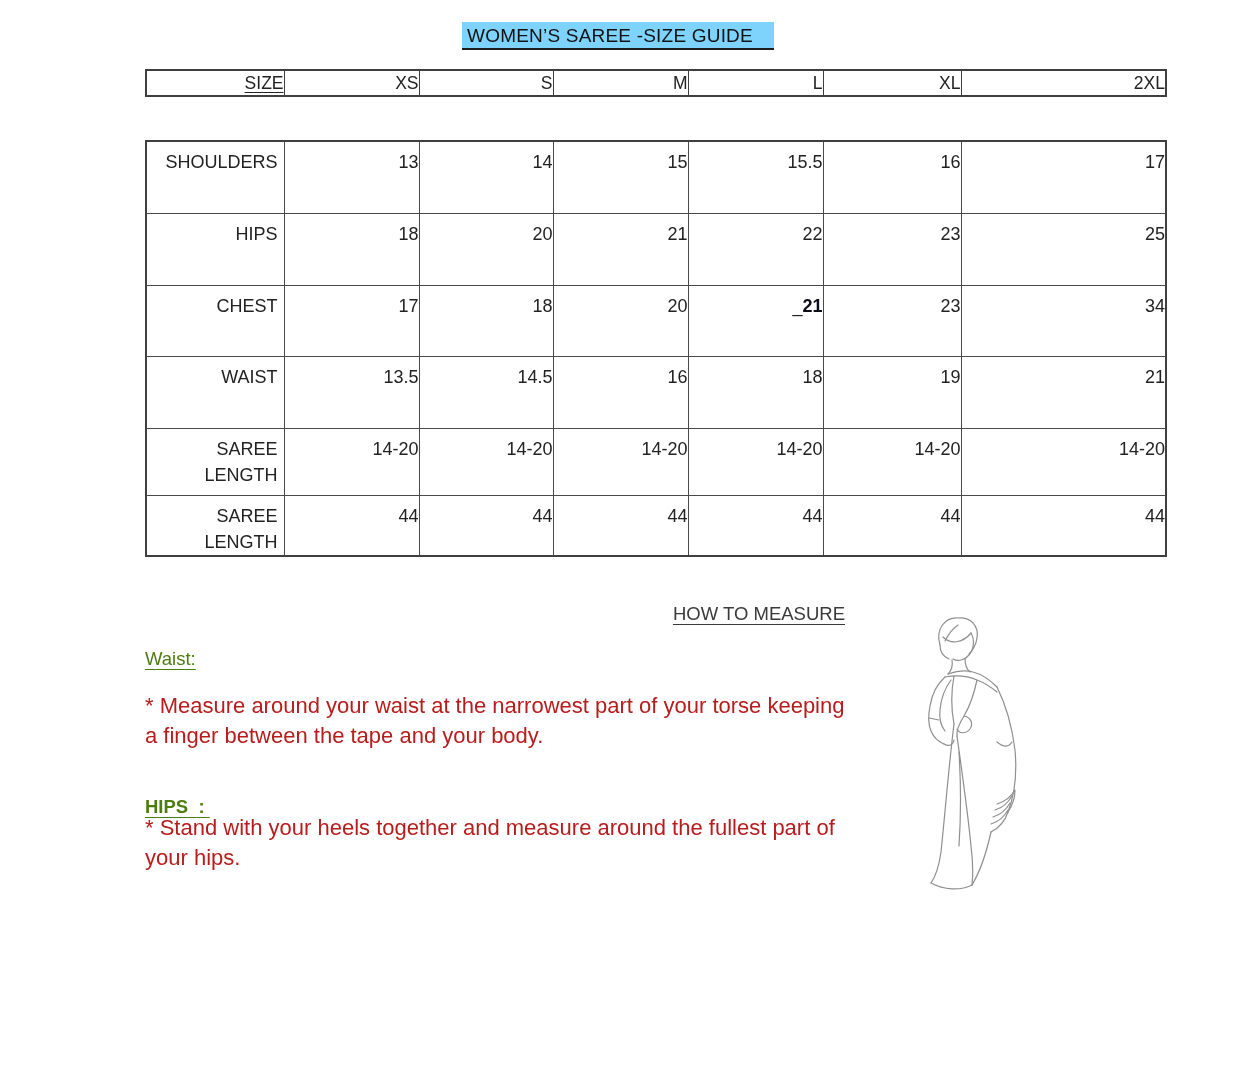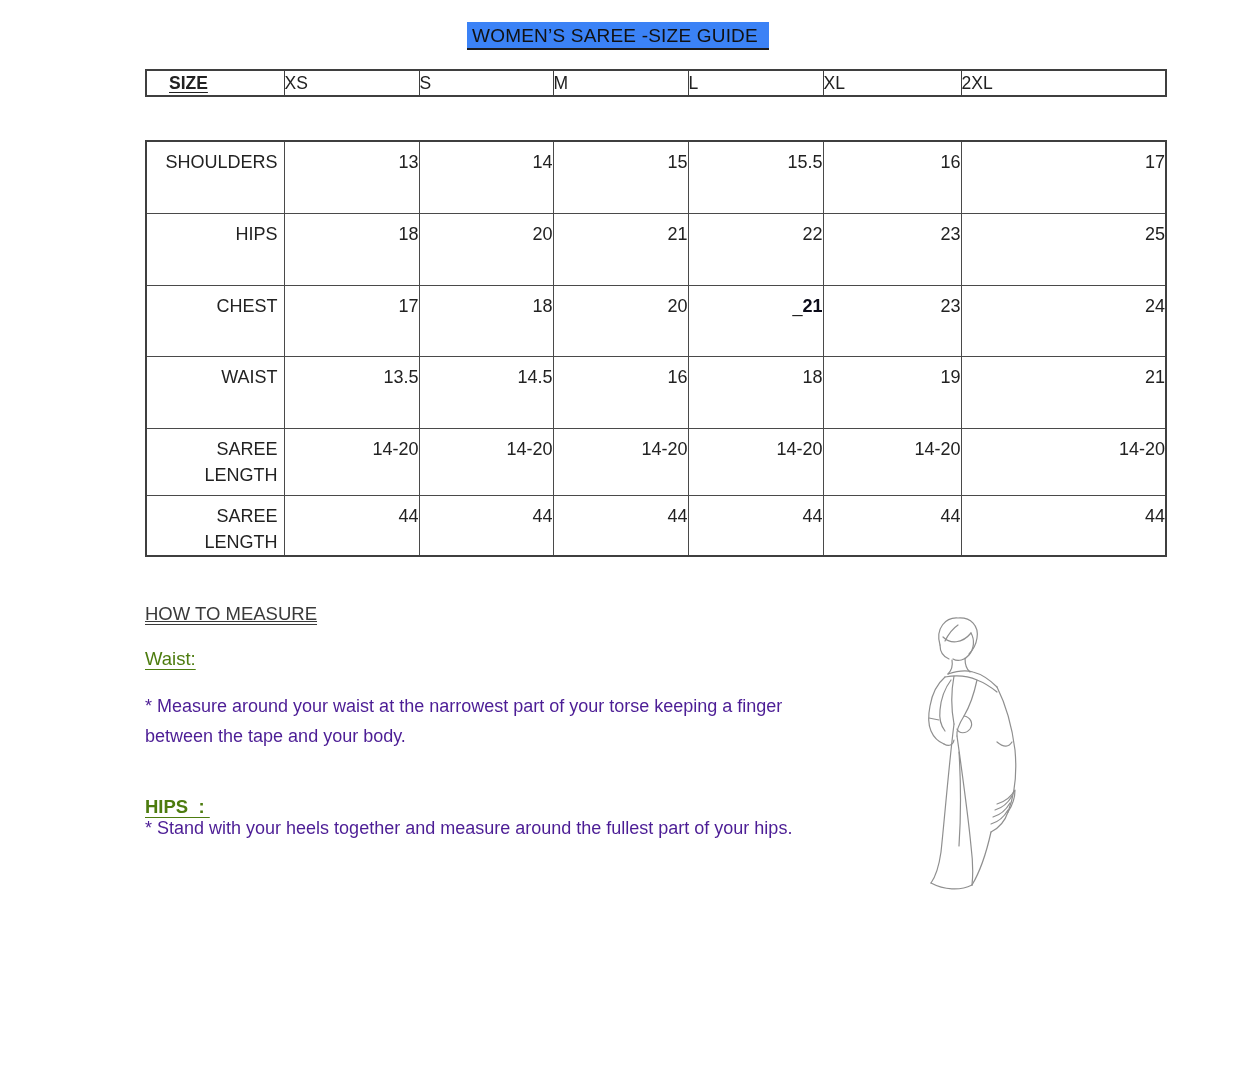--- a/index.html
+++ b/index.html
@@ -7,46 +7,45 @@
   body {
     width:1236px; height:1088px; position:relative;
     font-family:"Liberation Sans", sans-serif;
     color:#2d2d2d;
   }
 
   
   .title-wrap { position:absolute; top:22px; left:0; width:100%; text-align:center; }
   .title-hl {
     display:inline-block;
-    background:#3b82f6;
+    background:#7dd3fc;
     color:#111;
     font-size:19px;
-    padding:3px 11px 1px 5px;
+    padding:3px 21px 1px 5px;
     border-bottom:2px solid #1c1c1c;
     letter-spacing:0.2px;
   }
 
   
   table { border-collapse:collapse; table-layout:fixed; }
   .size-strip {
     position:absolute; left:145px; top:69px; width:1020px;
     border:2px solid #3f3f3f;
   }
   .size-strip td {
     border:1.5px solid #3f3f3f;
     height:26px;
-    text-align:left;
+    text-align:right;
     vertical-align:middle;
     font-size:17.5px;
     color:#222;
   }
   .size-strip td.size-label-cell {
-    text-align:left;
+    text-align:right;
     padding-left:22px;
-    font-weight:bold;
   }
   .size-strip td.size-label-cell span { text-decoration:underline; text-underline-offset:3px; }
 
   
   .main-table {
     position:absolute; left:145px; top:140px; width:1020px;
     border:2px solid #3f3f3f;
   }
   .main-table td {
     border:1.5px solid #4a4a4a;
@@ -63,35 +62,35 @@
   .main-table tr:nth-child(4){ height:72px; }
   .main-table tr:nth-child(5){ height:67px; }
   .main-table tr:nth-child(6){ height:59px;padding-left:6px; }
   .main-table td.rowlabel { padding-left:6px; padding-right:6px; }
   .underscore-prefix { font-weight:400; color:#222; }
   .bold-val { font-weight:700; color:#0c0c1a; }
 
   
   .htm-heading {
     position:absolute; left:145px; top:603px; width:700px;
-    text-align:left; font-size:18.5px; color:#3a3a3a;text-decoration:underline;
+    text-align:right; font-size:18.5px; color:#3a3a3a;
   }
   .htm-heading span { text-decoration:underline; text-underline-offset:4px; }
 
   .sec-label {
     position:absolute; left:145px;
     font-size:18.5px; color:#4d7c0f;
   }
   .sec-label span { text-decoration:underline; text-underline-offset:4px; }
   .sec-label-0 { top:648px; }
   .sec-label-1 { top:796px;font-weight:bold; }
 
   .sec-text {
     position:absolute; left:145px; width:700px;
-    font-size:18px; color:#4c1d95; line-height:30px;
+    font-size:22px; color:#b91c1c; line-height:30px;
   }
   .sec-text-0 { top:691px; }
   .sec-text-1 { top:813px; }
 
   
   .figure-box { position:absolute; left:898px; top:614px; width:145px; height:285px; }
 </style>
 </head>
 <body>
 
@@ -151,21 +150,21 @@
         <td>23</td>
         <td>25</td>
       </tr>
       <tr>
         <td class="rowlabel">CHEST</td>
         <td>17</td>
         <td>18</td>
         <td>20</td>
         <td><span class="underscore-prefix">_</span><span class="bold-val">21</span></td>
         <td>23</td>
-        <td>24</td>
+        <td>34</td>
       </tr>
       <tr>
         <td class="rowlabel">WAIST</td>
         <td>13.5</td>
         <td>14.5</td>
         <td>16</td>
         <td>18</td>
         <td>19</td>
         <td>21</td>
       </tr>

